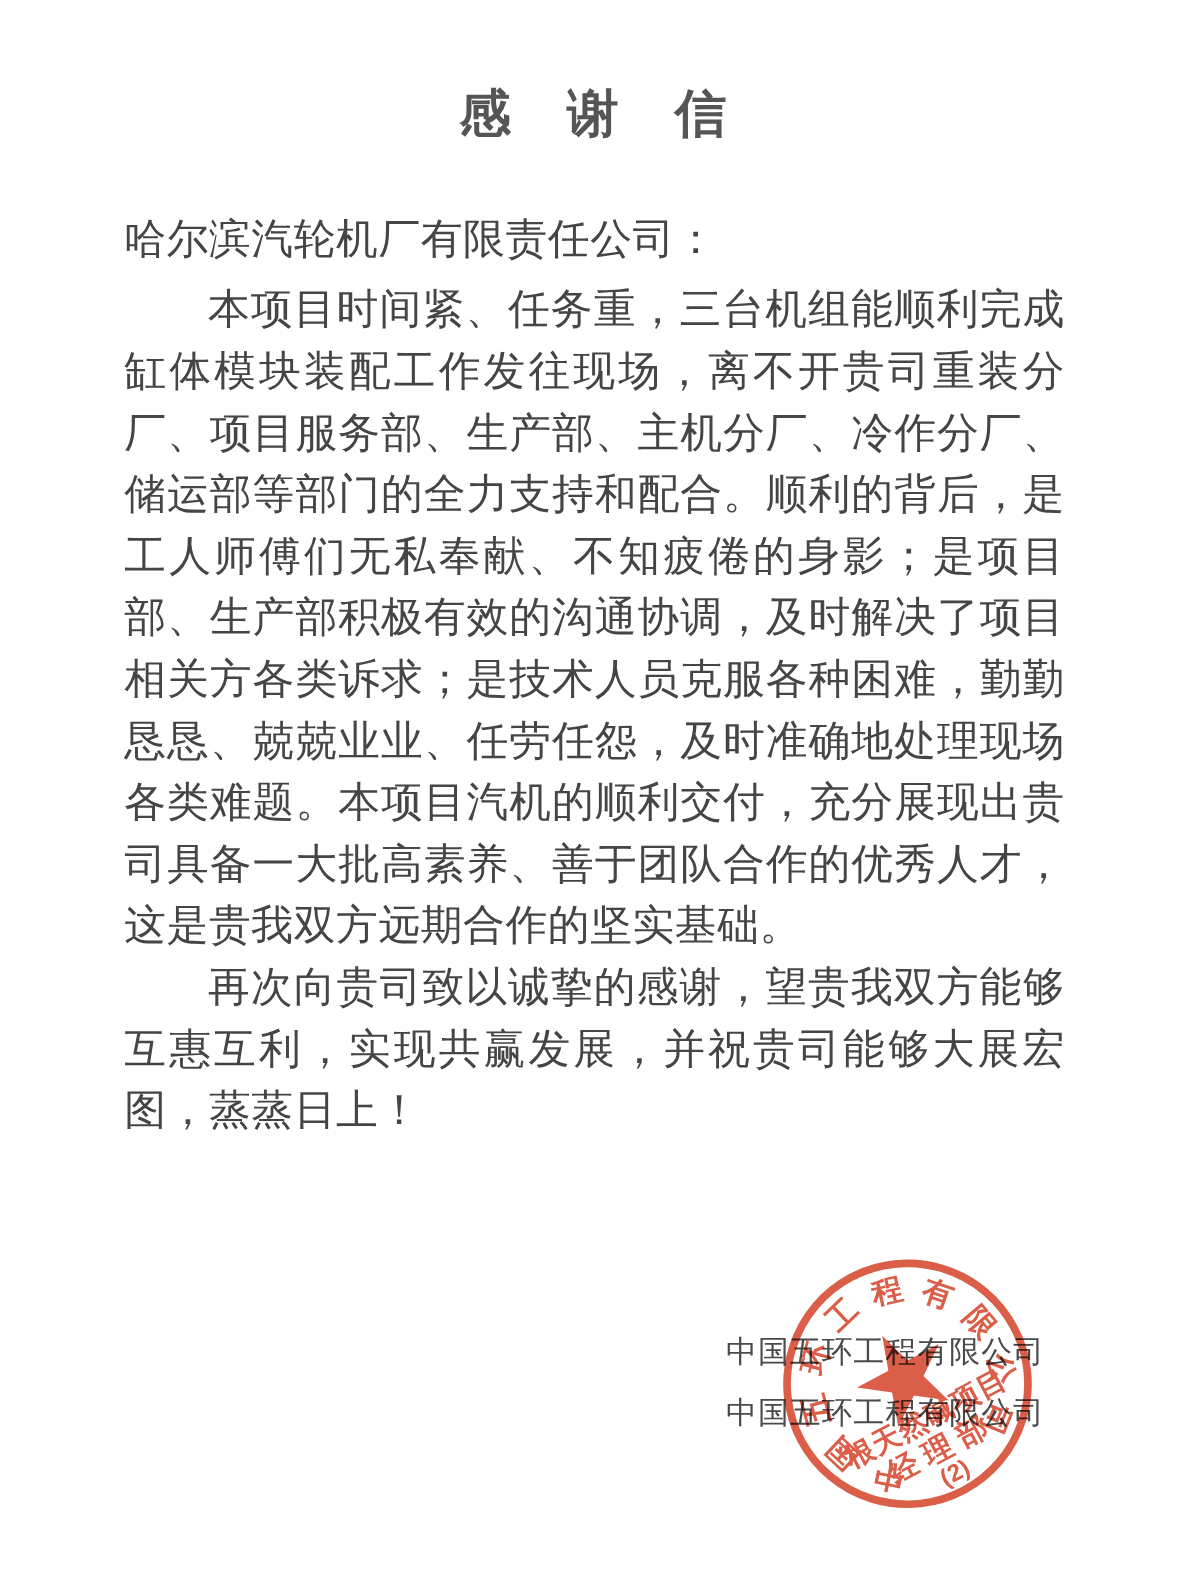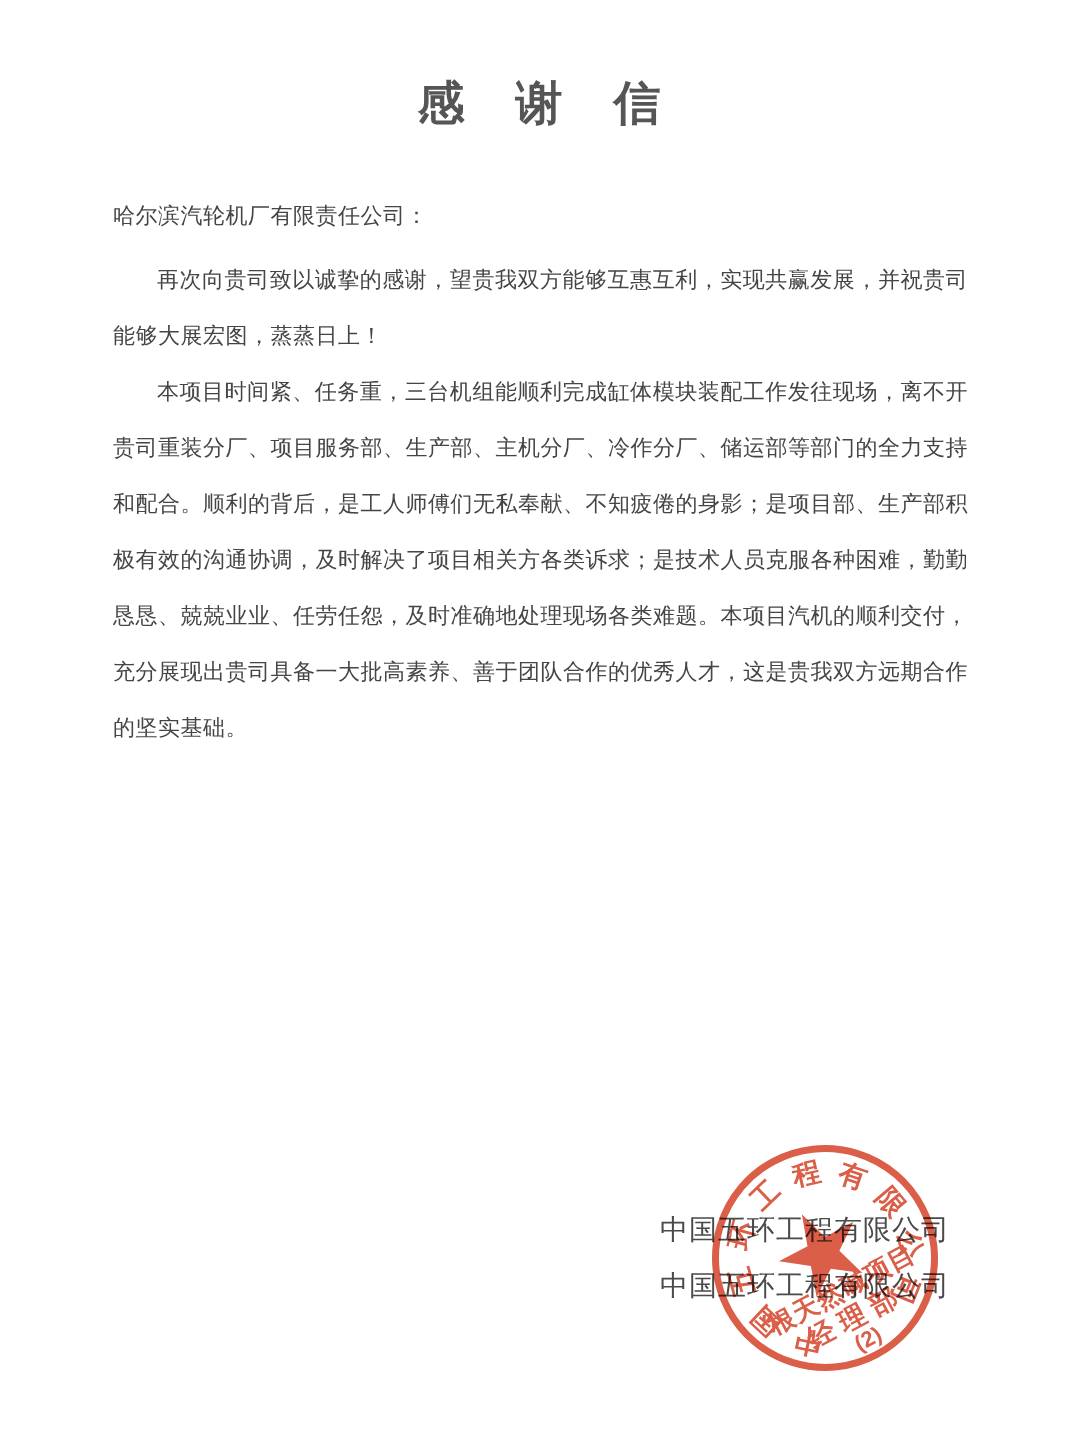--- a/index.html
+++ b/index.html
@@ -27,25 +27,24 @@
     font-weight: 700;
     font-size: 47px;
     color: #555555;
     letter-spacing: 2px;
   }
   .letter-body {
     position: absolute;
     top: 190px;
     left: 113px;
     width: 855px;
-    font-size: 22px;
+    font-size: 38px;
     line-height: 56px;
     text-align: justify;
     letter-spacing: 0.5px;
-    font-family: Liberation Mono, monospace;
   }
   .salutation {
     margin: 0 0 8px 0;
   }
   .para {
     margin: 0;
     text-indent: 2em;
   }
   .signature {
     position: absolute;
@@ -123,22 +122,22 @@
 </style>
 </head>
 <body>
 
 <div class="page">
 
   <div class="letter-title">感　谢　信</div>
 
   <div class="letter-body">
     <p class="salutation">哈尔滨汽轮机厂有限责任公司：</p>
+    <p class="para">本项目时间紧、任务重，三台机组能顺利完成缸体模块装配工作发往现场，离不开贵司重装分厂、项目服务部、生产部、主机分厂、冷作分厂、储运部等部门的全力支持和配合。顺利的背后，是工人师傅们无私奉献、不知疲倦的身影；是项目部、生产部积极有效的沟通协调，及时解决了项目相关方各类诉求；是技术人员克服各种困难，勤勤恳恳、兢兢业业、任劳任怨，及时准确地处理现场各类难题。本项目汽机的顺利交付，充分展现出贵司具备一大批高素养、善于团队合作的优秀人才，这是贵我双方远期合作的坚实基础。</p>
     <p class="para">再次向贵司致以诚挚的感谢，望贵我双方能够互惠互利，实现共赢发展，并祝贵司能够大展宏图，蒸蒸日上！</p>
-    <p class="para">本项目时间紧、任务重，三台机组能顺利完成缸体模块装配工作发往现场，离不开贵司重装分厂、项目服务部、生产部、主机分厂、冷作分厂、储运部等部门的全力支持和配合。顺利的背后，是工人师傅们无私奉献、不知疲倦的身影；是项目部、生产部积极有效的沟通协调，及时解决了项目相关方各类诉求；是技术人员克服各种困难，勤勤恳恳、兢兢业业、任劳任怨，及时准确地处理现场各类难题。本项目汽机的顺利交付，充分展现出贵司具备一大批高素养、善于团队合作的优秀人才，这是贵我双方远期合作的坚实基础。</p>
   </div>
 
   <div class="signature">
     <div>中国五环工程有限公司</div>
     <div>中国五环工程有限公司</div>
   </div>
 
   <div class="stamp">
     <div class="stamp-circle"></div>
     <div>

